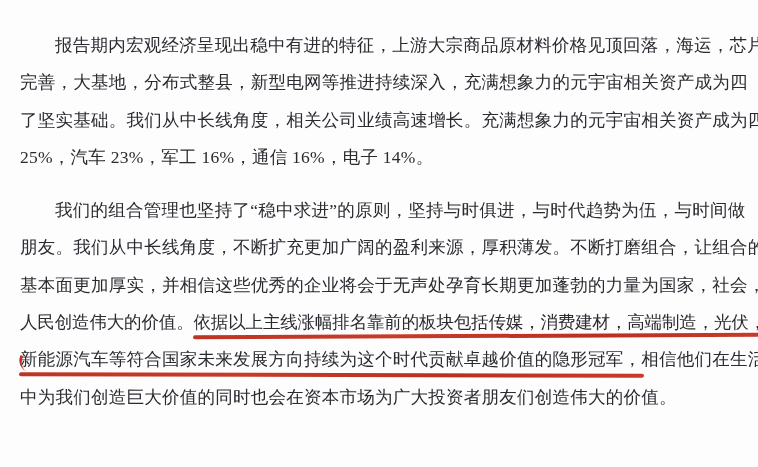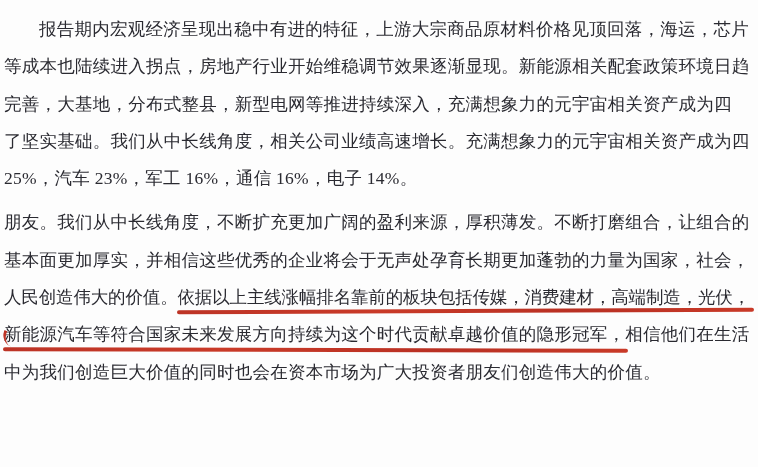--- a/index.html
+++ b/index.html
@@ -15,21 +15,21 @@
   }
   .page {
     position: relative;
     width: 758px;
     height: 467px;
     box-sizing: border-box;
     padding: 11px 4px 0 4px;
     color: #2a2a31;
   }
   .paragraph {
-    margin: 0;
+    margin: 16px;
   }
   .paragraph.second {
     margin-top: 7px;
   }
   .line {
     height: 37.3px;
     line-height: 37.3px;
     font-size: 17.5px;
     letter-spacing: 0.25px;
     white-space: nowrap;
@@ -73,27 +73,27 @@
     pointer-events: none;
   }
 </style>
 </head>
 <body>
 
 <div class="page">
 
   <div class="paragraph">
     <div class="line indent">报告期内宏观经济呈现出稳中有进的特征，上游大宗商品原材料价格见顶回落，海运，芯片</div>
-    <div class="line">等成本也陆续进入拐点，房地产行业开始维稳调节效果逐渐显现。新能源相关配套政策环境日趋</div>
     <div class="line">完善，大基地，分布式整县，新型电网等推进持续深入，充满想象力的元宇宙相关资产成为四</div>
     <div class="line">了坚实基础。我们从中长线角度，相关公司业绩高速增长。充满想象力的元宇宙相关资产成为四</div>
     <div class="line">25%，汽车 23%，军工 16%，通信 16%，电子 14%。</div>
   </div>
 
   <div class="paragraph second">
+    <div class="line indent">我们的组合管理也坚持了“稳中求进”的原则，坚持与时俱进，与时代趋势为伍，与时间做</div>
     <div class="line">朋友。我们从中长线角度，不断扩充更加广阔的盈利来源，厚积薄发。不断打磨组合，让组合的</div>
     <div class="line">基本面更加厚实，并相信这些优秀的企业将会于无声处孕育长期更加蓬勃的力量为国家，社会，</div>
 
     <div class="line squeeze">
       <span>人民创造伟大的价值。</span><span class="u-red">依据以上主线涨幅排名靠前的板块包括传媒，消费建材，高端制造，光伏，</span>
     </div>
 
     <div class="line">
       <span class="u-red wave">新能源汽车等符合国家未来发展方向持续为这个时代贡献卓越价值的隐形冠军，<span class="hook"></span></span><span>相信他们在生活</span>
     </div>

